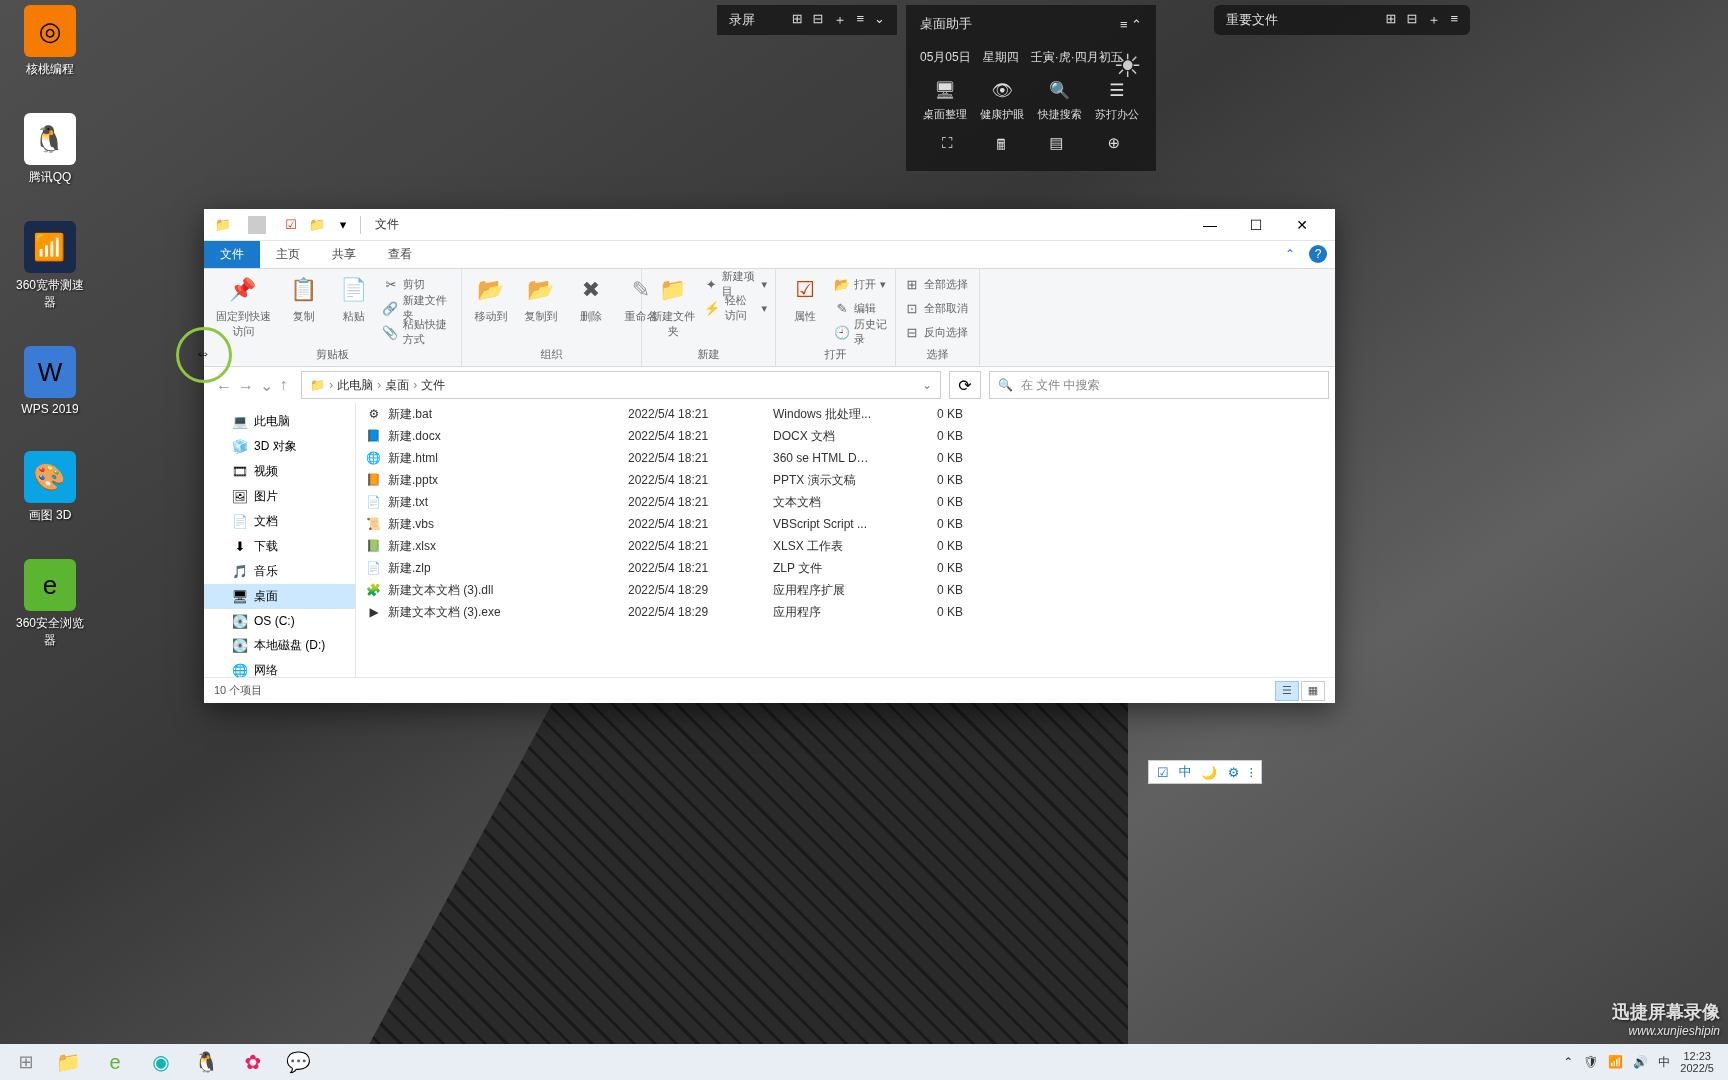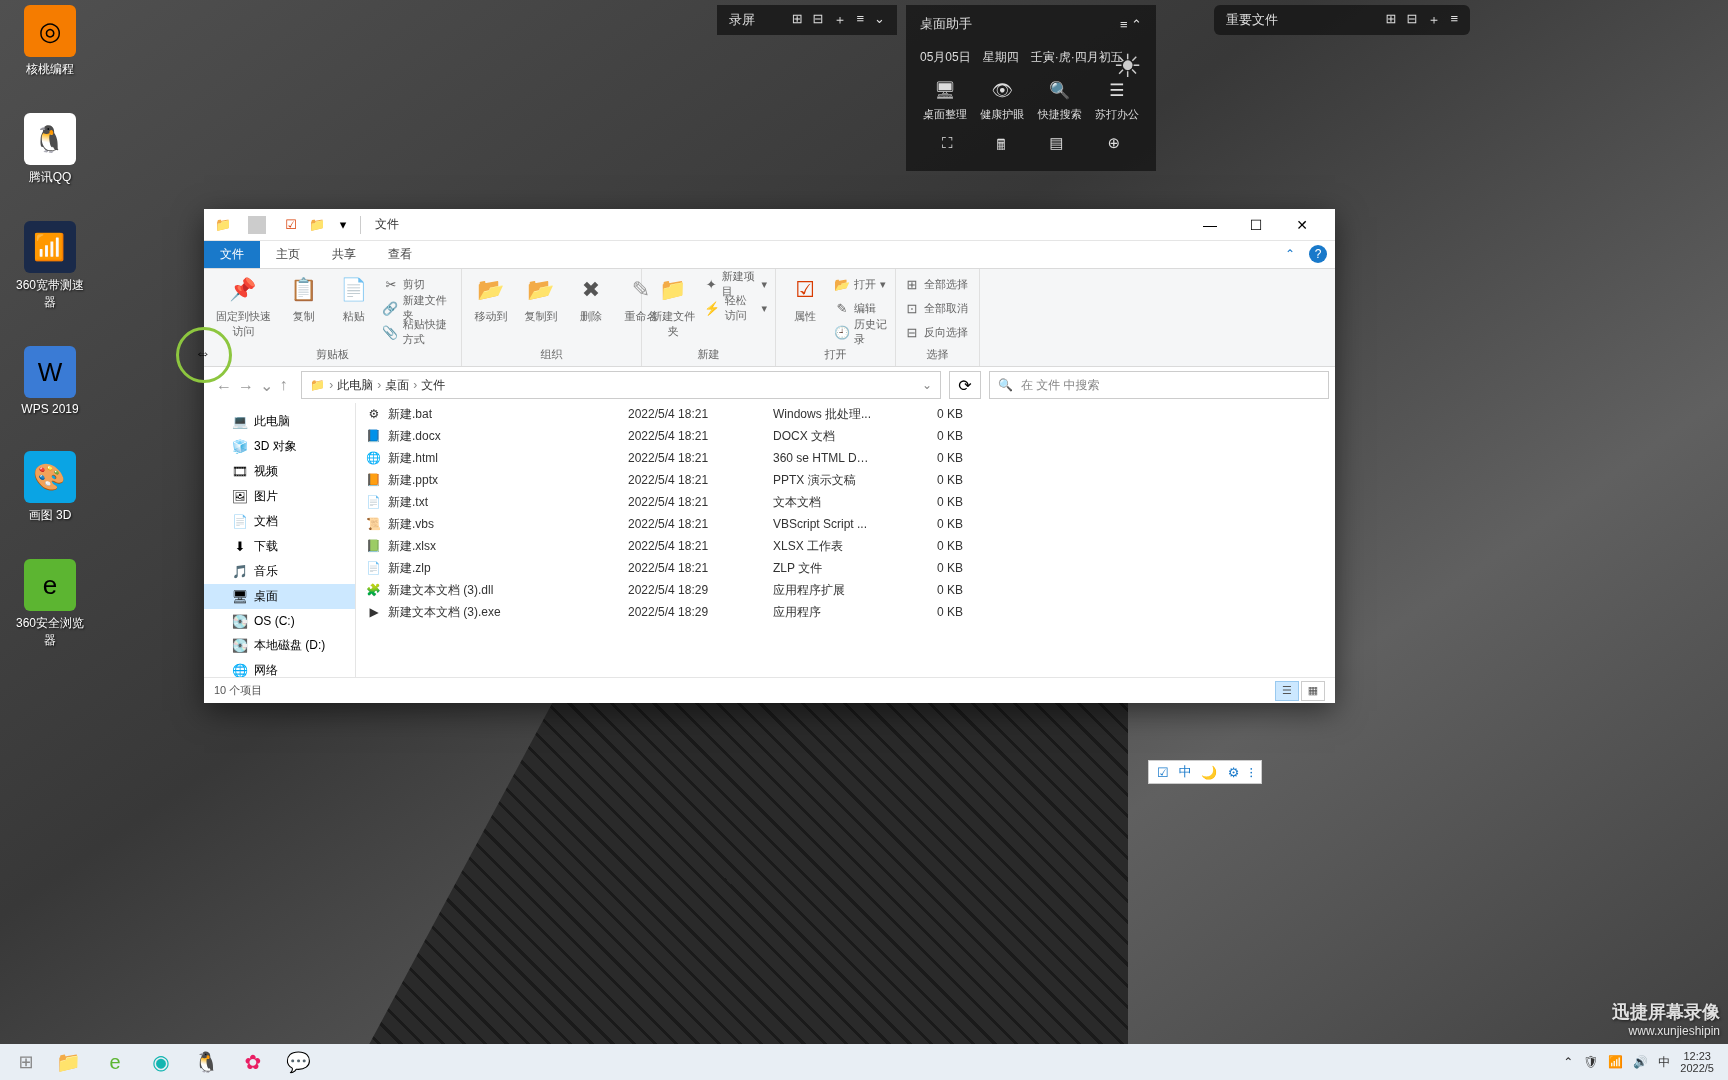--- a/index.html
+++ b/index.html
@@ -88,21 +88,21 @@
 .statusbar { height: 26px; border-top: 1px solid #e5e5e5; display: flex; align-items: center; padding: 0 10px; font-size: 11px; color: #555; }
 .statusbar .views { margin-left: auto; display: flex; gap: 2px; }
 .statusbar .views span { width: 24px; height: 20px; border: 1px solid #ccc; display: flex; align-items: center; justify-content: center; font-size: 11px; cursor: pointer; }
 .statusbar .views span.active { background: #cce8ff; border-color: #99c9ef; }
 
 
 .ime { position: absolute; left: 1148px; top: 760px; background: #fff; border: 1px solid #ccc; height: 24px; display: flex; align-items: center; gap: 10px; padding: 0 8px; font-size: 13px; color: #1979ca; }
 
 
 .watermark { position: absolute; right: 8px; bottom: 42px; color: rgba(255,255,255,.85); font-size: 18px; font-weight: bold; text-align: right; text-shadow: 1px 1px 3px rgba(0,0,0,.6); }
-.watermark .sub { font-size: 12px; font-weight: normal; }
+.watermark .sub { font-size: 12px; font-weight: normal; font-style: italic; }
 
 
 .taskbar { position: absolute; left: 0; right: 0; bottom: 0; height: 36px; background: #e8eef4; display: flex; align-items: center; padding: 0 6px; }
 .taskbar .start { width: 40px; height: 36px; display: flex; align-items: center; justify-content: center; font-size: 18px; cursor: pointer; }
 .taskbar .tbtn { width: 46px; height: 36px; display: flex; align-items: center; justify-content: center; font-size: 20px; cursor: pointer; }
 .taskbar .tray { margin-left: auto; display: flex; align-items: center; gap: 10px; font-size: 12px; color: #333; padding-right: 8px; }
 .taskbar .tray .time { text-align: center; font-size: 11px; line-height: 1.1; }
 
 
 .cursor-mark { position: absolute; left: 176px; top: 327px; width: 56px; height: 56px; border: 3px solid #8dc63f; border-radius: 50%; pointer-events: none; }

